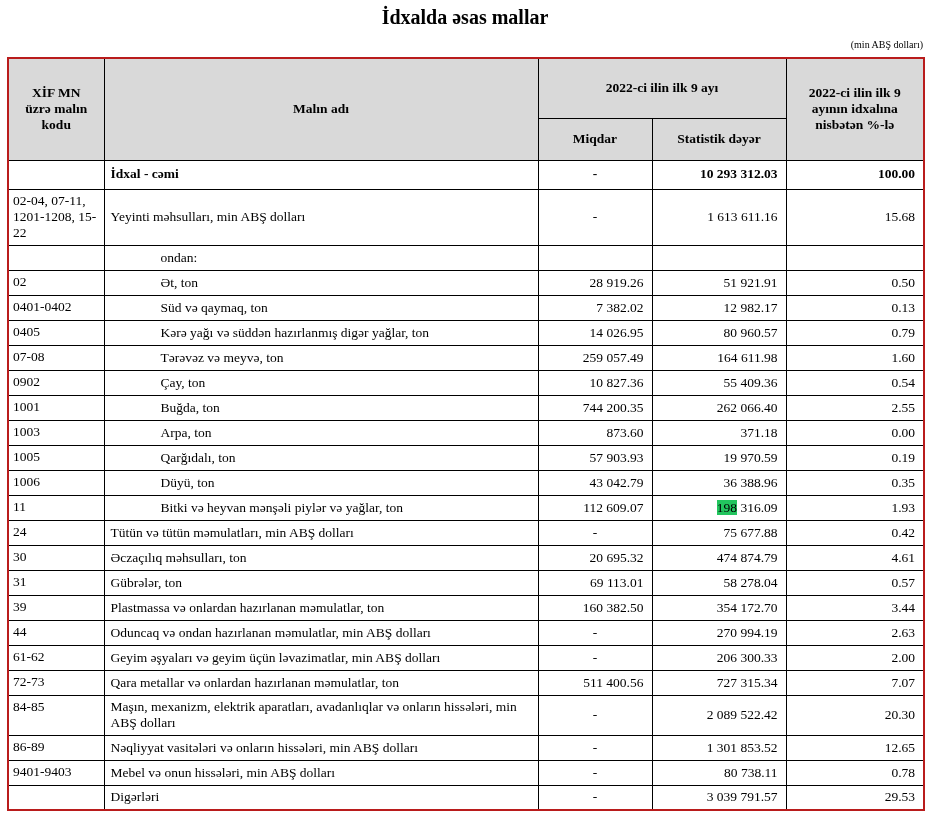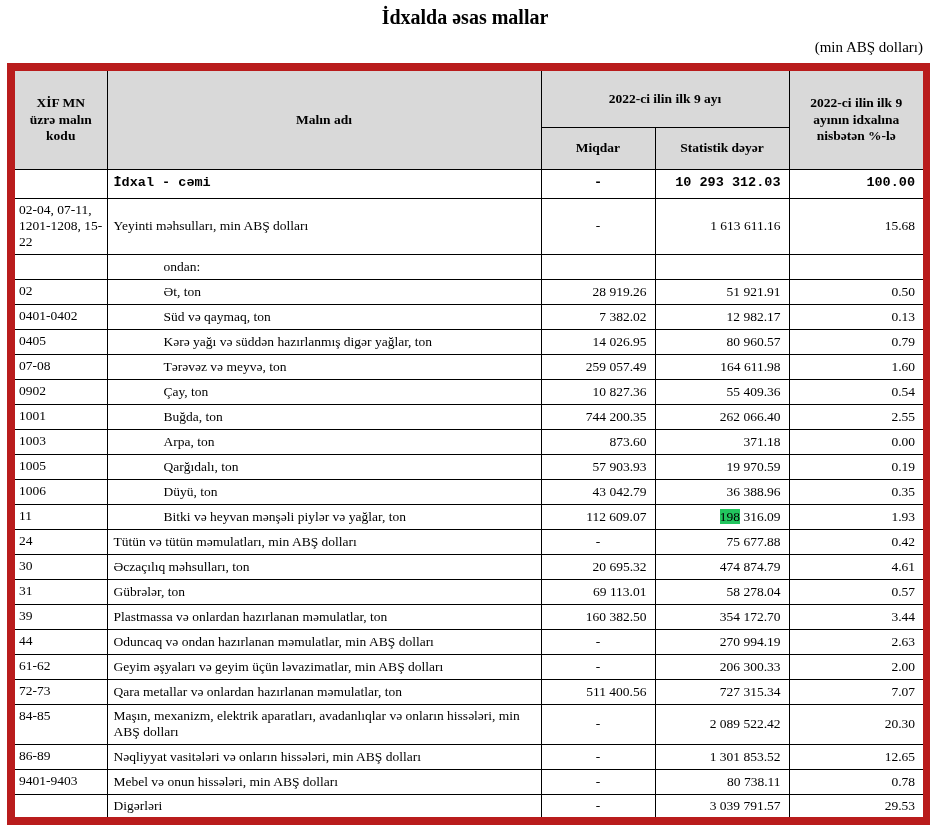--- a/index.html
+++ b/index.html
@@ -11,49 +11,49 @@
   }
   .page { padding: 4px 7px 6px 7px; }
   .title {
     text-align: center;
     font-size: 20px;
     font-weight: bold;
     margin: 2px 0 10px 0;
   }
   .unit-note {
     text-align: right;
-    font-size: 15px;
+    font-size: 10px;
     margin: 0 0 7px 0;
   }
   table {
     border-collapse: collapse;
     table-layout: fixed;
     width: 916px;
-    border: 8px solid #b91c1c;
+    border: 2px solid #b91c1c;
   }
   th, td {
     border: 1px solid #000;
     font-size: 13.5px;
     line-height: 1.22;
     padding: 3px 6px;
     overflow: hidden;
   }
   thead th {
     background: #d9d9d9;
     font-weight: bold;
     text-align: center;
     vertical-align: middle;
   }
   thead tr:first-child { height: 60px; }
   thead tr:last-child { height: 42px; }
   th.h-code { padding: 3px 10px; }
   th.h-val  { padding: 3px 22px; }
   th.h-pct  { padding: 3px 10px; margin-top: 40px; }
   tbody tr { height: 25px; }
-  tbody tr.total-row { height: 29px; font-family: Liberation Mono, monospace; }
+  tbody tr.total-row { height: 29px; }
   tbody tr.total-row td { font-weight: bold; }
   td.cell-code { text-align: left; vertical-align: top; padding: 3px 4px; }
   td.cell-name { text-align: left; vertical-align: middle; }
   td.cell-name.indent { padding-left: 56px; }
   td.cell-num  { text-align: right; vertical-align: middle; padding-right: 8px; }
   td.cell-num.dash { text-align: center; padding-right: 6px; }
   .hl { background: #22c55e; }
 </style>
 </head>
 <body>

